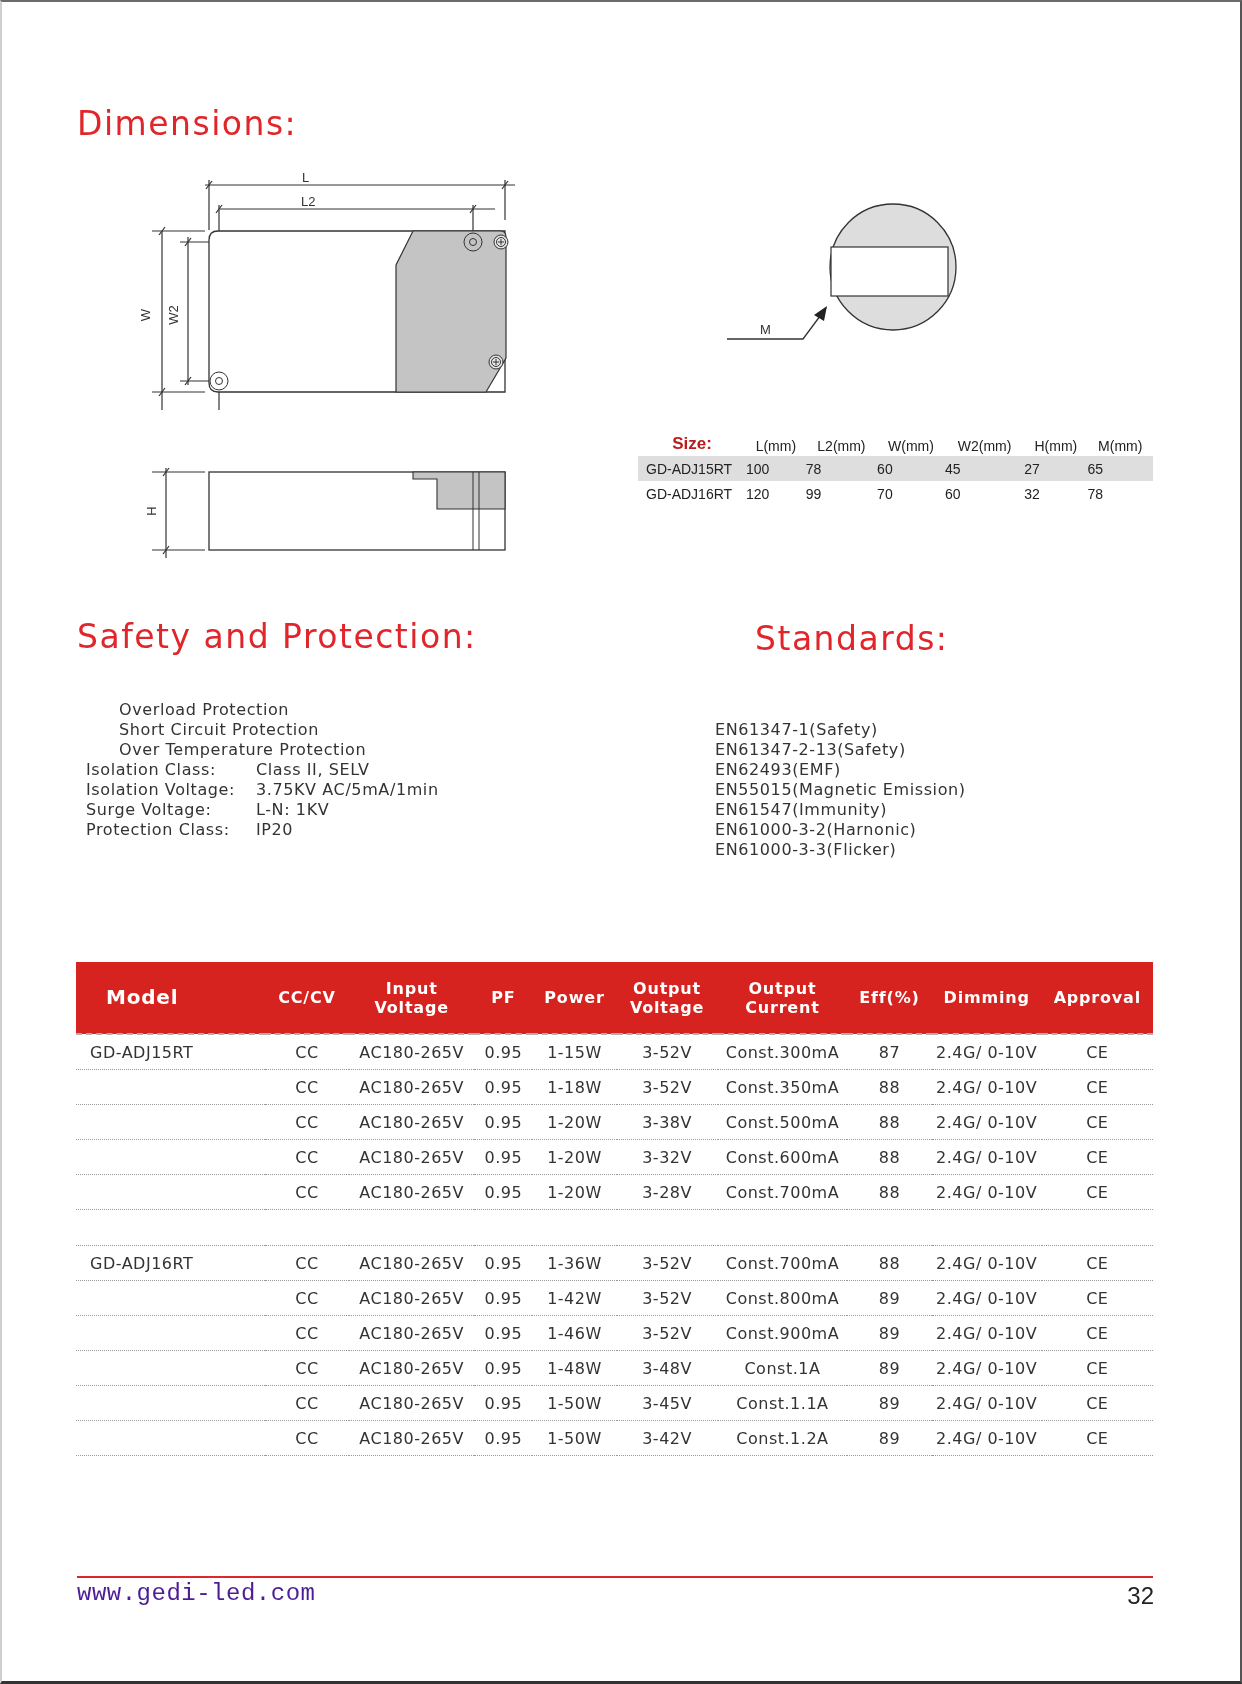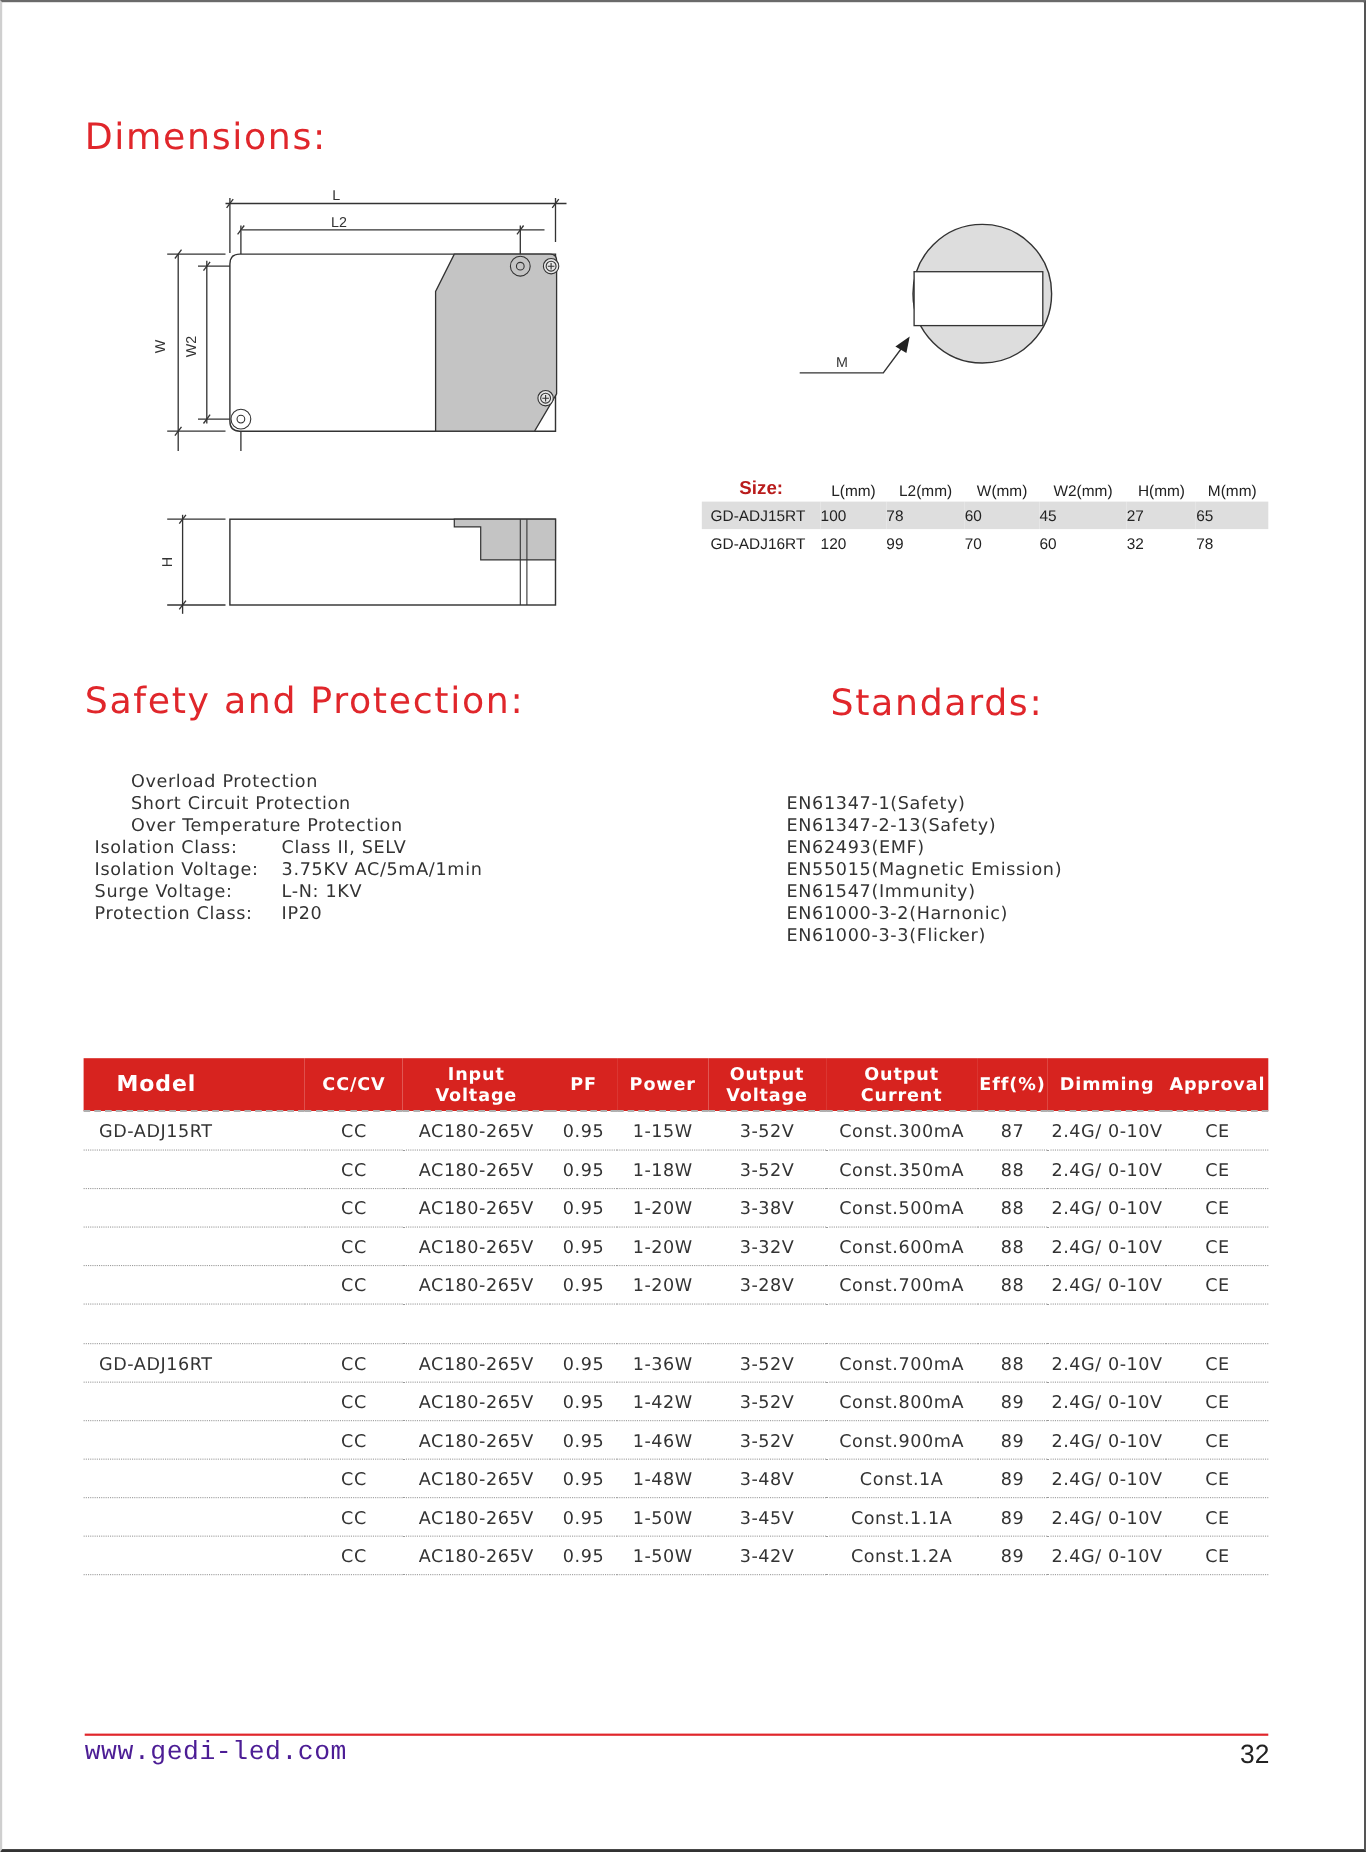--- a/index.html
+++ b/index.html
@@ -32,21 +32,21 @@
   
   .kv-list { position: absolute; left: 86px; top: 700px; font-size: 16px; color: #333; letter-spacing: 0.6px; line-height: 20px; }
   .kv-row { display: flex; }
   .kv-key { width: 170px; }
   .kv-vals { display: flex; flex-direction: column; margin-left: 33px; }
   .standards { position: absolute; left: 715px; top: 700px; font-size: 16px; color: #333; letter-spacing: 0.6px; line-height: 20px; margin-top: 20px; }
 
   
   .spec-table { position: absolute; left: 76px; top: 962px; width: 1077px; border-collapse: collapse; font-size: 16px; color: #333; }
   .spec-table thead tr { background: #d7231f; }
-  .spec-table th { color: #ffffff; font-weight: bold; font-size: 16px; height: 47px; padding: 0; text-align: center; line-height: 19px; letter-spacing: 0.8px; border-bottom: 2px dashed #b0b0b0; }
+  .spec-table th { color: #ffffff; font-weight: bold; font-size: 16px; height: 47px; padding: 12px; text-align: center; line-height: 19px; letter-spacing: 0.8px; border-bottom: 2px dashed #b0b0b0; }
   .spec-table th.model-h { font-size: 20px; text-align: left; padding-left: 30px; }
   .spec-table td { height: 34px; text-align: center; padding: 0; border-bottom: 1.5px dotted #9a9a9a; letter-spacing: 0.5px; }
   .spec-table td.model { text-align: left; padding-left: 14px; }
   .spec-table tr.spacer td { height: 35px; }
 
   .footer-rule { position: absolute; left: 77px; top: 1576px; width: 1076px; height: 2px; background: #e0262b; }
   .footer-url { position: absolute; left: 77px; top: 1580px; font-family: Liberation Mono, monospace; font-size: 24px; color: #4c1d95; letter-spacing: 0.5px; }
   .page-number { position: absolute; right: 88px; top: 1582px; font-family: "Liberation Sans", sans-serif; font-size: 24px; color: #222; }
 </style>
 </head>

